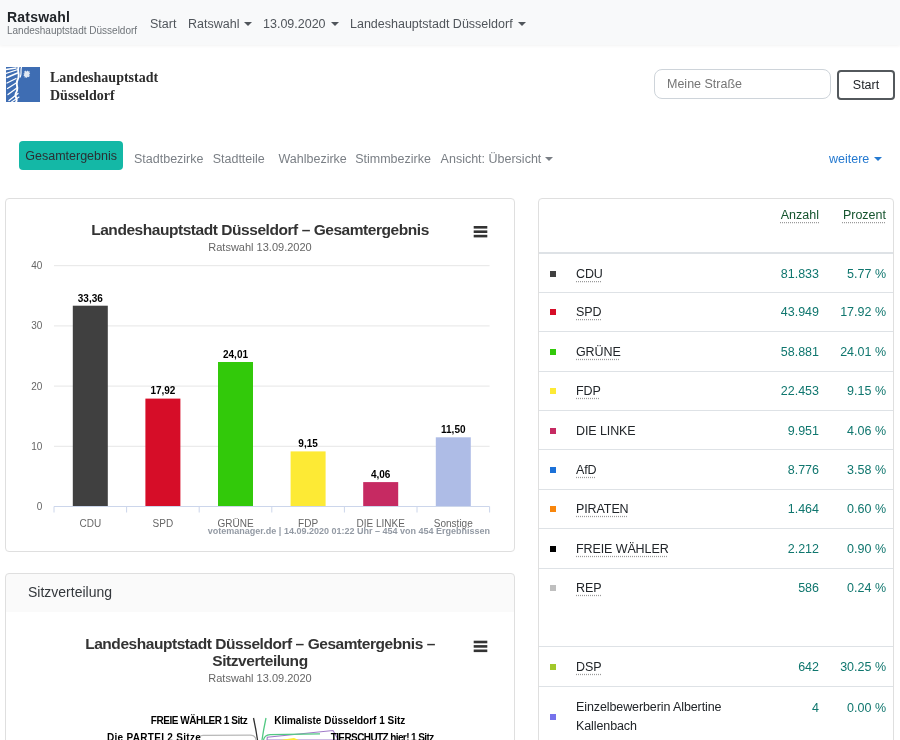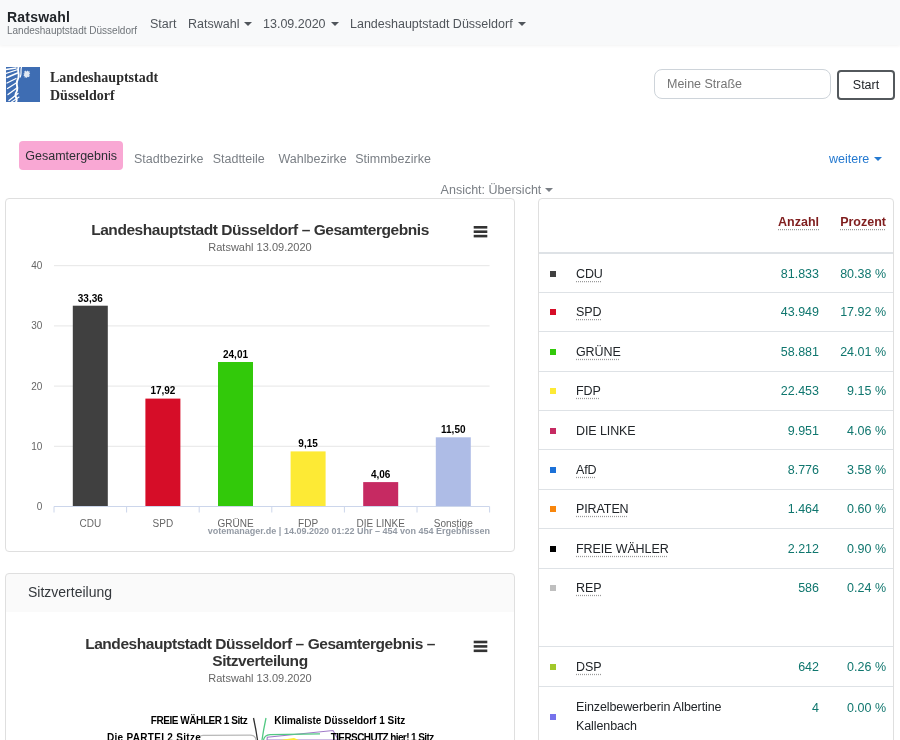--- a/index.html
+++ b/index.html
@@ -17,36 +17,36 @@
 #citytext { position:absolute; left:50px; top:69px; font-family:"Liberation Serif",serif;
   font-size:14px; font-weight:bold; color:#2d2d2d; line-height:18px; }
 #strasse { position:absolute; left:654px; top:69px; width:177px; height:30px;
   border:1px solid #ced4da; border-radius:8px; font-size:12.5px; color:#75797f;
   padding-left:12px; font-family:"Liberation Sans",sans-serif; }
 #finden { position:absolute; left:837px; top:70px; width:58px; height:30px;
   border:2px solid #53585c; border-radius:4px; background:#fff; font-size:12.5px;
   color:#212529; font-family:"Liberation Sans",sans-serif; }
 
 .tab { position:absolute; top:151.5px; font-size:12.5px; color:#7a7f85; white-space:nowrap; }
-#tab0 { position:absolute; left:19.3px; top:141.3px; width:103.7px; height:28.7px; background:#f9a8d4;
+#tab0 { position:absolute; left:19.3px; top:141.3px; width:103.7px; height:28.7px; background:#14b8a6;
   border-radius:4px; color:#2b2f33; text-align:center; line-height:31px; font-size:12.5px; }
 #weitere { position:absolute; left:829px; top:151.5px; font-size:12.5px; color:#2479d0; }
 #weitere .caret { border-top-color:#2479d0; }
 .tcaret { display:inline-block; width:0; height:0; border-left:4px solid transparent;
   border-right:4px solid transparent; border-top:4px solid #7a7f85; vertical-align:2px; margin-left:4px; }
 
 .panel { position:absolute; background:#fff; border:1px solid #dfdfdf; border-radius:4px; }
 #chartpanel { left:5px; top:198px; width:510px; height:354px; }
 #tablepanel { left:538px; top:198px; width:356px; height:600px; }
 #seathead { left:5px; top:573px; width:510px; height:39.5px; background:#fafafa;
   border-radius:4px 4px 0 0; }
 #seathead span { position:absolute; left:22px; top:10px; font-size:14px; color:#34383c; }
 #seatbody { left:5px; top:612px; width:510px; height:200px; border-top:none; border-radius:0; }
 
-.th { position:absolute; top:16px; font-size:12.5px; font-weight:bold; color:#7f1d1d; }
+.th { position:absolute; top:9px; font-size:12.5px; font-weight:normal; color:#14532d; }
 .trow { position:absolute; left:0; width:354px; }
 .sq { position:absolute; left:11px; top:16.5px; width:6px; height:6px; }
 .pname { position:absolute; left:37px; top:12.5px; font-size:12.5px; color:#212529;
   letter-spacing:-.1px; white-space:nowrap; }
 .u { text-decoration:underline dotted #9a9a9a; text-underline-offset:3px; }
 .num { position:absolute; top:12.5px; font-size:12.5px; color:#0f766e; text-align:right; }
 .n1 { left:180px; width:100px; }
 .n2 { left:247px; width:100px; }
 svg text { font-family:"Liberation Sans",sans-serif; }
 .vlab { font-size:10px; font-weight:bold; fill:#000; text-anchor:middle; }
@@ -89,21 +89,21 @@
 </svg>
 <div id="citytext">Landeshauptstadt<br>Düsseldorf</div>
 <input id="strasse" placeholder="Meine Straße" style="">
 <button id="finden">Start</button>
 
 <div id="tab0">Gesamtergebnis</div>
 <span class="tab" style="left:134px;">Stadtbezirke</span>
 <span class="tab" style="left:212.7px;">Stadtteile</span>
 <span class="tab" style="left:278.5px;">Wahlbezirke</span>
 <span class="tab" style="left:355.2px;">Stimmbezirke</span>
-<span class="tab" style="left:440.6px;margin-top:31px;">Ansicht: Übersicht<span class="tcaret"></span></span>
+<span class="tab" style="left:440.6px;">Ansicht: Übersicht<span class="tcaret"></span></span>
 <span id="weitere">weitere<span class="caret"></span></span>
 
 <div class="panel" id="chartpanel"></div>
 <svg class="abs" style="left:6px;top:199px;" width="508" height="352" viewBox="0 0 508 352">
 <text x="254" y="36" class="ctitle">Landeshauptstadt Düsseldorf – Gesamtergebnis</text>
 <text x="254" y="52" class="csub">Ratswahl 13.09.2020</text>
 <g fill="#333">
       <rect x="467.7" y="27" width="13.6" height="2.6"></rect>
 <rect x="467.7" y="31.4" width="13.6" height="2.6"></rect>
 <rect x="467.7" y="35.8" width="13.6" height="2.6"></rect>
@@ -146,21 +146,21 @@
 <text x="484" y="334.5" class="credits">votemanager.de | 14.09.2020 01:22 Uhr – 454 von 454 Ergebnissen</text>
 </svg>
 
 <div class="panel" id="tablepanel">
 <span class="th u" style="left:180px;width:100px;text-align:right;">Anzahl</span>
 <span class="th u" style="left:247px;width:100px;text-align:right;">Prozent</span>
 <div class="trow" style="top:53.4px;height:39.4px;border-top:2px solid #dee2e6;">
 <span class="sq" style="background:#404040"></span>
       <span class="pname u">CDU</span>
 <span class="num n1">81.833</span>
-      <span class="num n2">80.38 %</span>
+      <span class="num n2">5.77 %</span>
     </div>
 <div class="trow" style="top:92.8px;height:39.4px;border-top:1px solid #dee2e6;">
 <span class="sq" style="background:#d60d28"></span>
       <span class="pname u">SPD</span>
 <span class="num n1">43.949</span>
       <span class="num n2">17.92 %</span>
     </div>
 <div class="trow" style="top:132.2px;height:39.4px;border-top:1px solid #dee2e6;">
 <span class="sq" style="background:#32c90a"></span>
       <span class="pname u">GRÜNE</span>
@@ -200,21 +200,21 @@
 <div class="trow" style="top:368.6px;height:39.4px;border-top:1px solid #dee2e6;">
 <span class="sq" style="background:#bfbfbf"></span>
       <span class="pname u">REP</span>
 <span class="num n1">586</span>
       <span class="num n2">0.24 %</span>
     </div>
 <div class="trow" style="top:447.4px;height:39.4px;border-top:1px solid #dee2e6;">
 <span class="sq" style="background:#a2c82a"></span>
       <span class="pname u">DSP</span>
 <span class="num n1">642</span>
-      <span class="num n2">0.26 %</span>
+      <span class="num n2">30.25 %</span>
     </div>
 <div class="trow last" style="top:486.8px;height:75px;border-top:1px solid #dee2e6;">
 <span class="sq" style="background:#7672ec;top:27px;"></span>
 <span class="pname" style="top:11.5px;line-height:19px;">Einzelbewerberin Albertine<br>Kallenbach</span>
 <span class="num n1" style="top:14px;">4</span>
       <span class="num n2" style="top:14px;">0.00 %</span>
     </div>
 </div>
 
 <div class="panel" id="seathead">

